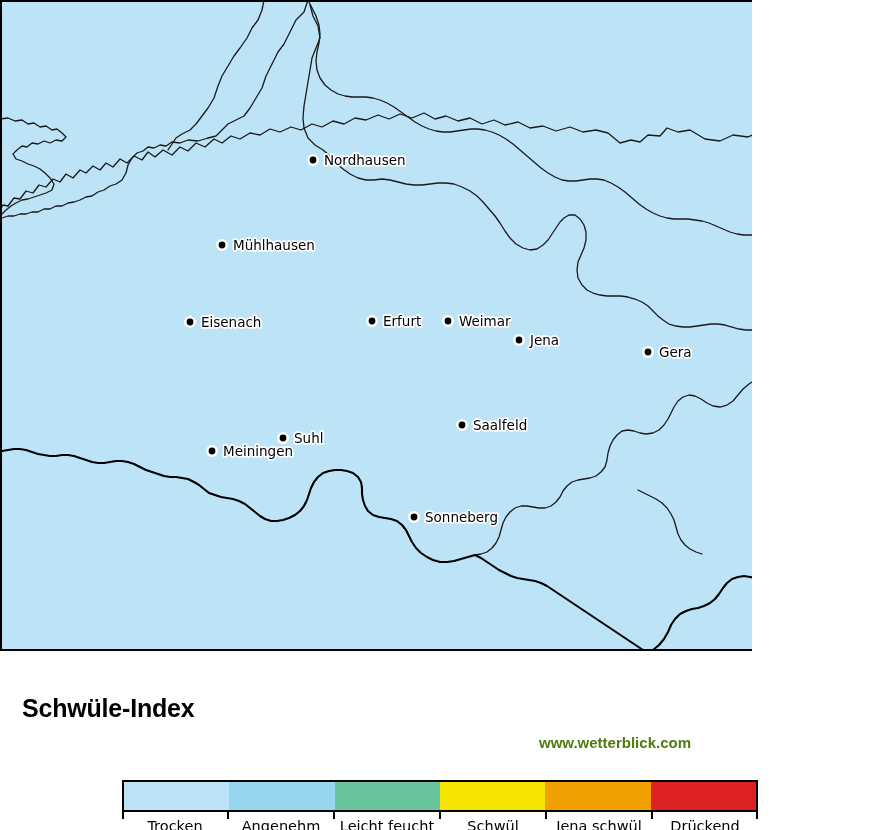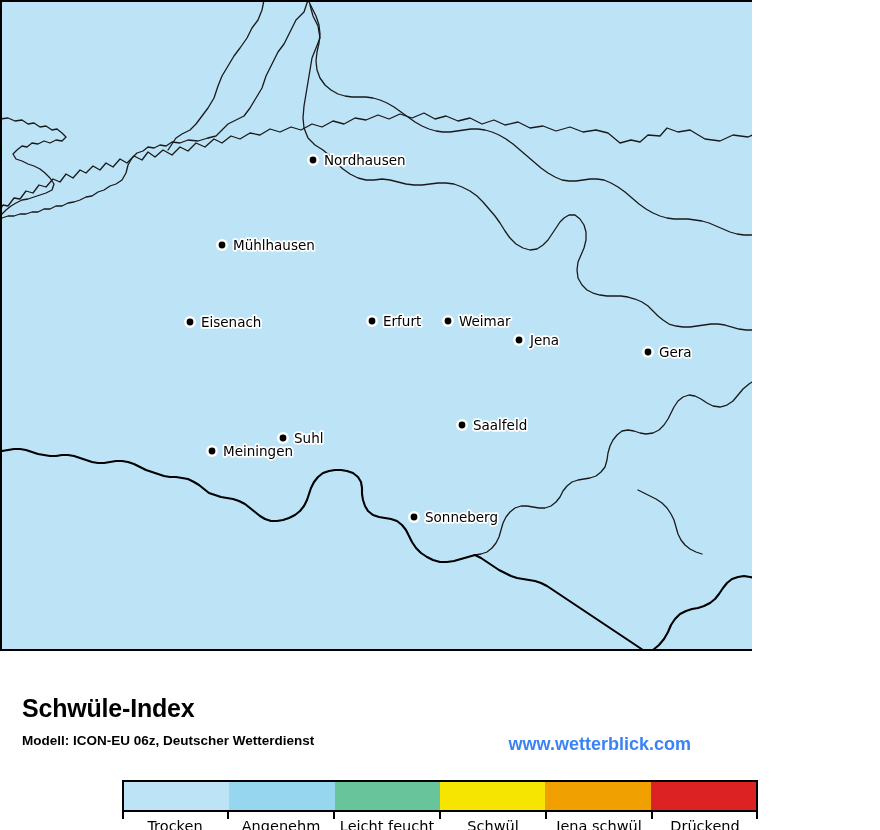--- a/index.html
+++ b/index.html
@@ -107,23 +107,23 @@
     top: 24px;
     font-size: 20px;
     font-weight: bold;
     color: #000000;
     white-space: nowrap;
   }
   #footer-website {
     position: absolute;
     right: 22px;
     top: 59px;
-    font-size: 18px;
+    font-size: 15px;
     font-weight: bold;
-    color: #3b82f6;
+    color: #4d7c0f;
     white-space: nowrap;
   }
 
   
   #legend {
     position: absolute;
     left: 0;
     top: 105px;
     width: 880px;
   }
@@ -282,21 +282,20 @@
       </g>
 
     <rect class="map-frame" x="1" y="1" width="878" height="649"></rect>
   </svg>
 </div>
 
 <div id="footer">
 
   <div id="footer-title">Schwüle-Index</div>
 
-  <div id="footer-model">Modell: ICON-EU 06z, Deutscher Wetterdienst</div>
 
 
   <div id="footer-website">www.wetterblick.com</div>
 
   <div id="legend">
     <div id="legend-bar-wrap">
         <div class="legend-swatch" style="background: rgb(189, 227, 247);"></div>
         <div class="legend-swatch" style="background: rgb(150, 214, 239);"></div>
         <div class="legend-swatch" style="background: rgb(104, 196, 154);"></div>
         <div class="legend-swatch" style="background: rgb(245, 229, 0);"></div>

